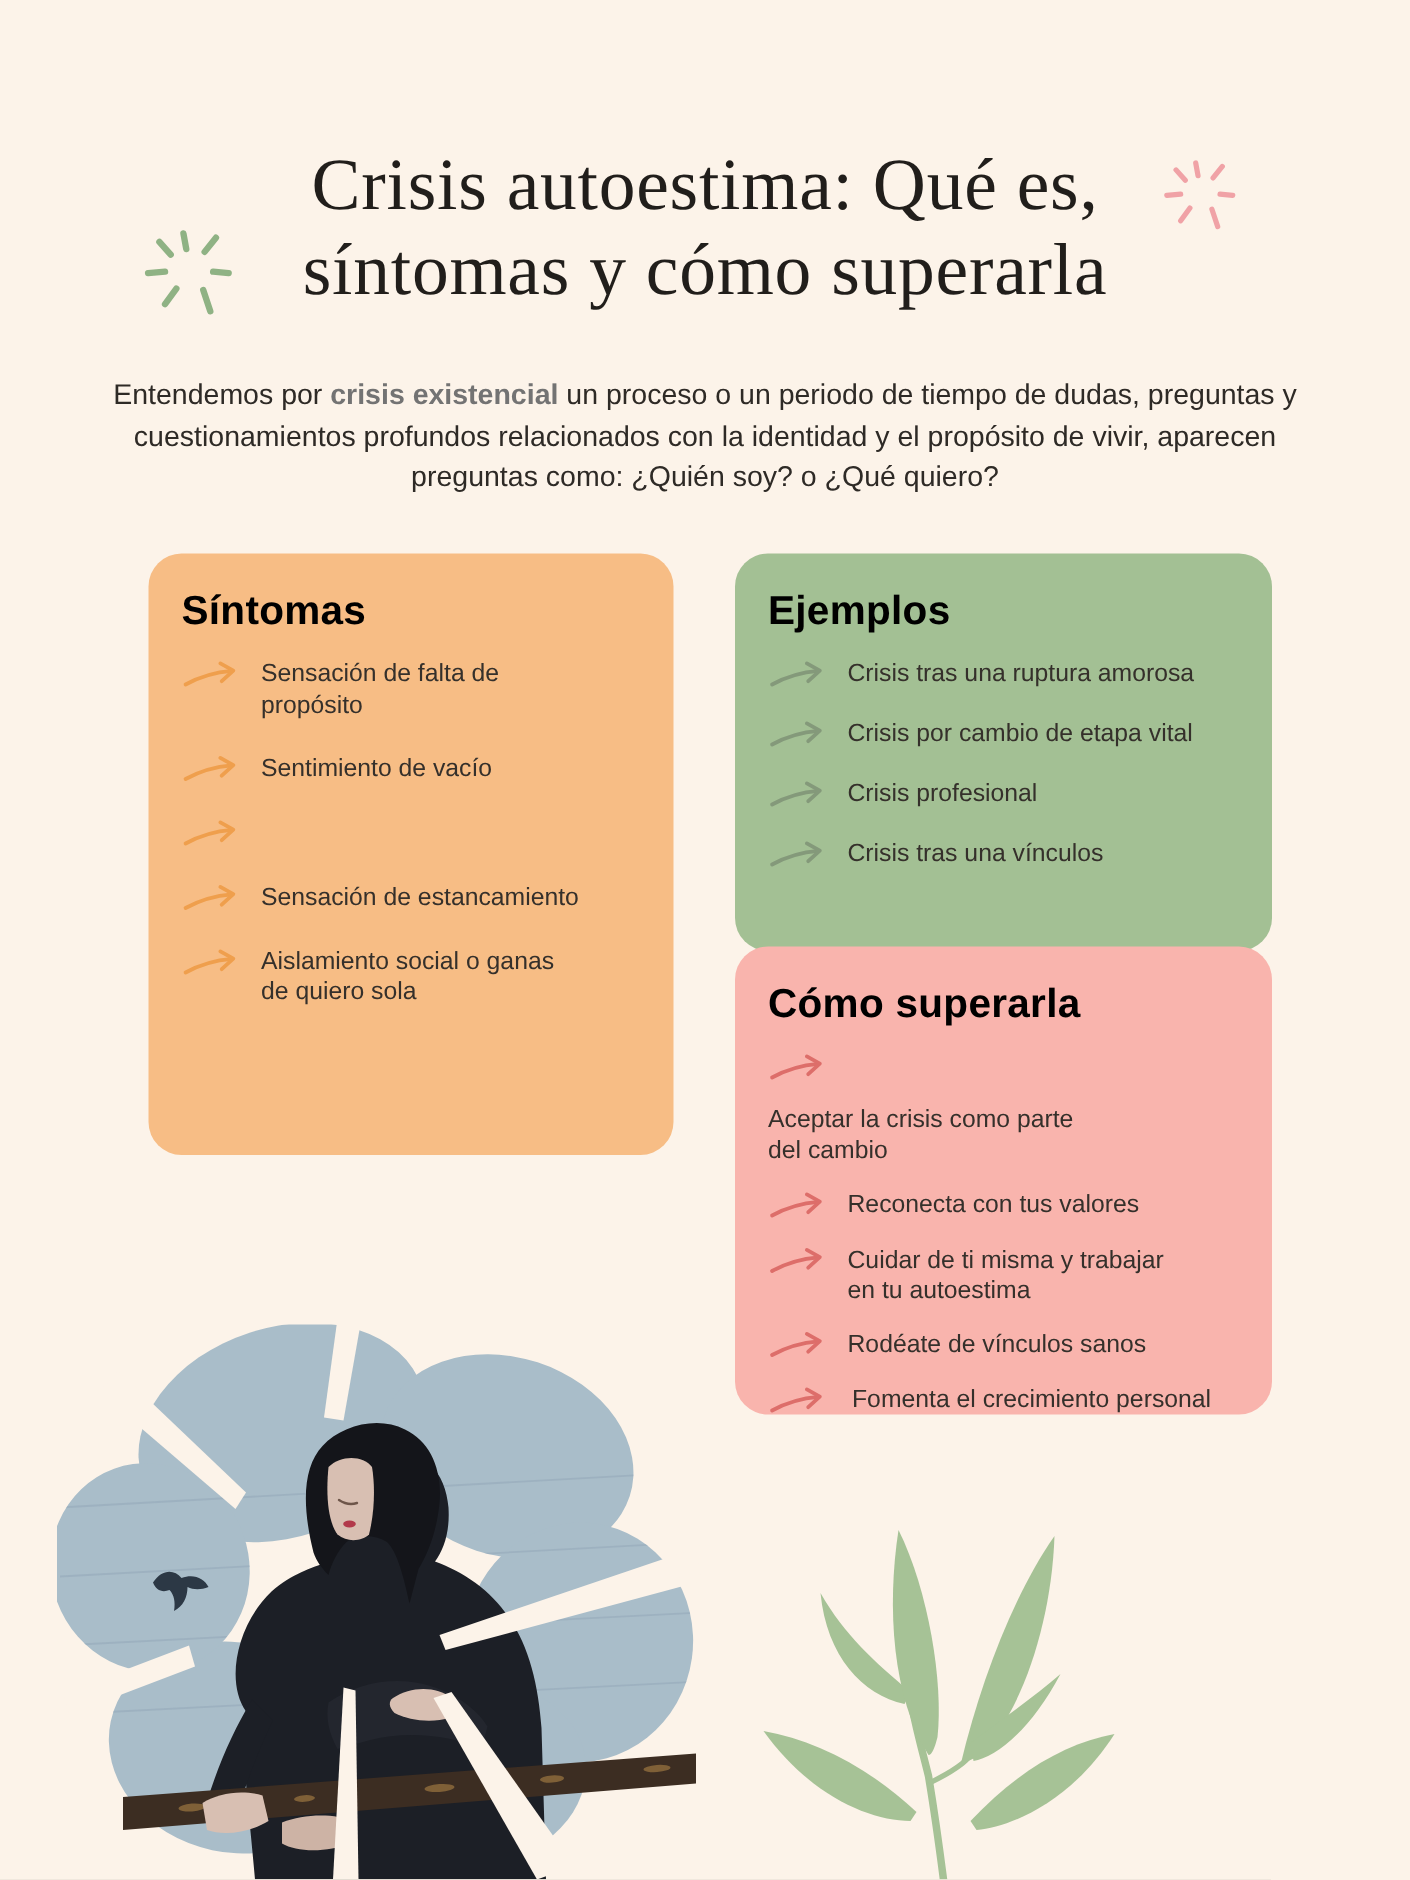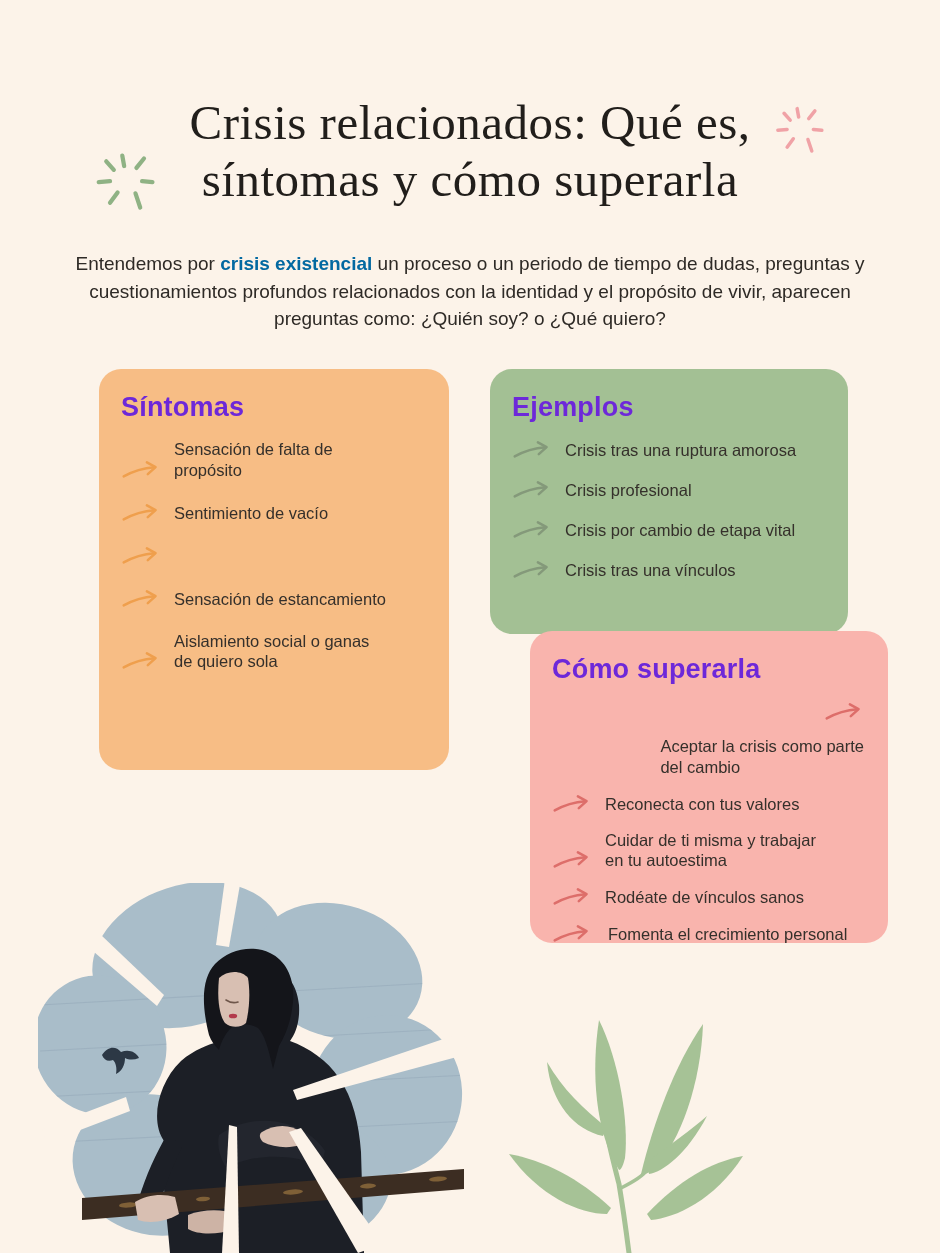--- a/index.html
+++ b/index.html
@@ -18,38 +18,38 @@
   .title span{display:block;}
   .sparkle{position:absolute;}
   .sparkle svg{display:block;width:100%;height:100%;}
   .sparkle-green{left:94px;top:150px;width:66px;height:66px;color:var(--sparkle-green,#8fb284);}
   .sparkle-pink{left:774px;top:104px;width:54px;height:54px;color:var(--sparkle-pink,#f0a2a6);}
   
   .intro{
     position:absolute;top:250px;left:72px;width:796px;margin:0;
     text-align:center;font-size:19px;line-height:1.46;color:#2e2a26;
   }
-  .intro b{font-weight:bold;color:#0369a1;}
+  .intro b{font-weight:bold;color:#737373;}
   
   .card{
     position:absolute;border-radius:22px;box-sizing:border-box;
     padding:22px 24px 20px 22px;
   }
   .card h2{
     margin:0 0 16px 0;font-size:27px;line-height:32px;font-weight:bold;
-    color:#6d28d9;letter-spacing:0.2px;
+    color:#000000;letter-spacing:0.2px;
   }
   .card-items{display:flex;flex-direction:column;}
   .card-0{left:99px;top:369px;width:350px;height:401px;}
   .card-0 .card-items{gap:21px;}
   .card-1{left:490px;top:369px;width:358px;height:265px;}
   .card-1 .card-items{gap:18px;}
   .card-2{left:490px;top:631px;width:358px;height:312px;}
   .card-2 .card-items{gap:15px;}
-  .item{display:flex;align-items:flex-end;gap:13px;}
+  .item{display:flex;align-items:flex-start;gap:13px;}
   .item .arrow{flex:0 0 auto;width:40px;height:22px;margin-top:0;}
   .item .txt{
     font-size:16.5px;line-height:1.26;color:#35302b;white-space:pre-line;
   }
   
   .flower-art{position:absolute;left:38px;top:883px;width:432px;height:370px;}
   .petal{fill:var(--sky,#a9bdc9);}
   .seam{stroke:#93a8b8;stroke-width:1.2;opacity:.55;fill:none;}
   .coat{fill:#1c1f26;}
   .coat2{fill:#23262e;}
@@ -90,21 +90,21 @@
           <path d="M45 19 L53 9"></path>
         <path d="M51 33 L62 34"></path>
           <path d="M44 46 L49 61"></path>
           <path d="M25 45 L17 56"></path>
         <path d="M17 33 L5 34"></path>
       </g>
     </svg>
   </div>
 
   <h1 class="title">
-    <span>Crisis relacionados: Qué es,</span>
+    <span>Crisis autoestima: Qué es,</span>
     <span>síntomas y cómo superarla</span>
   </h1>
 
   <p class="intro"><span>Entendemos por </span><b>crisis existencial</b><span> un proceso o un periodo de tiempo de dudas, preguntas y cuestionamientos profundos relacionados con la identidad y el propósito de vivir, aparecen preguntas como: ¿Quién soy? o ¿Qué quiero?</span></p>
 
   <section class="card card-0" style="background: rgb(247, 189, 133);">
     <h2>Síntomas</h2>
     <div class="card-items">
         <div class="item" style="color: rgb(239, 159, 77);">
           <svg class="arrow" viewBox="0 0 44 24">
@@ -153,40 +153,40 @@
             <path d="M3 19 C 13 13.5, 24 10, 37 9" fill="none" stroke="currentColor" stroke-width="2.8" stroke-linecap="round"></path>
             <path d="M28.5 3.5 L38 8.8 L29.5 16.5" fill="none" stroke="currentColor" stroke-width="2.8" stroke-linecap="round" stroke-linejoin="round"></path>
           </svg>
           <span class="txt">Crisis tras una ruptura amorosa</span>
         </div>
         <div class="item" style="color: rgb(132, 153, 122);">
           <svg class="arrow" viewBox="0 0 44 24">
             <path d="M3 19 C 13 13.5, 24 10, 37 9" fill="none" stroke="currentColor" stroke-width="2.8" stroke-linecap="round"></path>
             <path d="M28.5 3.5 L38 8.8 L29.5 16.5" fill="none" stroke="currentColor" stroke-width="2.8" stroke-linecap="round" stroke-linejoin="round"></path>
           </svg>
+          <span class="txt">Crisis por cambio de etapa vital</span>
+        </div>
+        <div class="item" style="color: rgb(132, 153, 122);">
+          <svg class="arrow" viewBox="0 0 44 24">
+            <path d="M3 19 C 13 13.5, 24 10, 37 9" fill="none" stroke="currentColor" stroke-width="2.8" stroke-linecap="round"></path>
+            <path d="M28.5 3.5 L38 8.8 L29.5 16.5" fill="none" stroke="currentColor" stroke-width="2.8" stroke-linecap="round" stroke-linejoin="round"></path>
+          </svg>
           <span class="txt">Crisis profesional</span>
-        </div>
-        <div class="item" style="color: rgb(132, 153, 122);">
-          <svg class="arrow" viewBox="0 0 44 24">
-            <path d="M3 19 C 13 13.5, 24 10, 37 9" fill="none" stroke="currentColor" stroke-width="2.8" stroke-linecap="round"></path>
-            <path d="M28.5 3.5 L38 8.8 L29.5 16.5" fill="none" stroke="currentColor" stroke-width="2.8" stroke-linecap="round" stroke-linejoin="round"></path>
-          </svg>
-          <span class="txt">Crisis por cambio de etapa vital</span>
         </div>
         <div class="item" style="color: rgb(132, 153, 122);">
           <svg class="arrow" viewBox="0 0 44 24">
             <path d="M3 19 C 13 13.5, 24 10, 37 9" fill="none" stroke="currentColor" stroke-width="2.8" stroke-linecap="round"></path>
             <path d="M28.5 3.5 L38 8.8 L29.5 16.5" fill="none" stroke="currentColor" stroke-width="2.8" stroke-linecap="round" stroke-linejoin="round"></path>
           </svg>
           <span class="txt">Crisis tras una vínculos</span>
         </div>
       </div>
   </section>
 
-  <section class="card card-2" style="background: rgb(249, 180, 173); margin-left: 40px;">
+  <section class="card card-2" style="background: rgb(249, 180, 173);">
     <h2>Cómo superarla</h2>
     <div class="card-items">
         <div class="item" style="color: rgb(221, 110, 106); flex-direction: column;">
           <svg class="arrow" viewBox="0 0 44 24">
             <path d="M3 19 C 13 13.5, 24 10, 37 9" fill="none" stroke="currentColor" stroke-width="2.8" stroke-linecap="round"></path>
             <path d="M28.5 3.5 L38 8.8 L29.5 16.5" fill="none" stroke="currentColor" stroke-width="2.8" stroke-linecap="round" stroke-linejoin="round"></path>
           </svg>
           <span class="txt">Aceptar la crisis como parte
 del cambio</span>
         </div>

